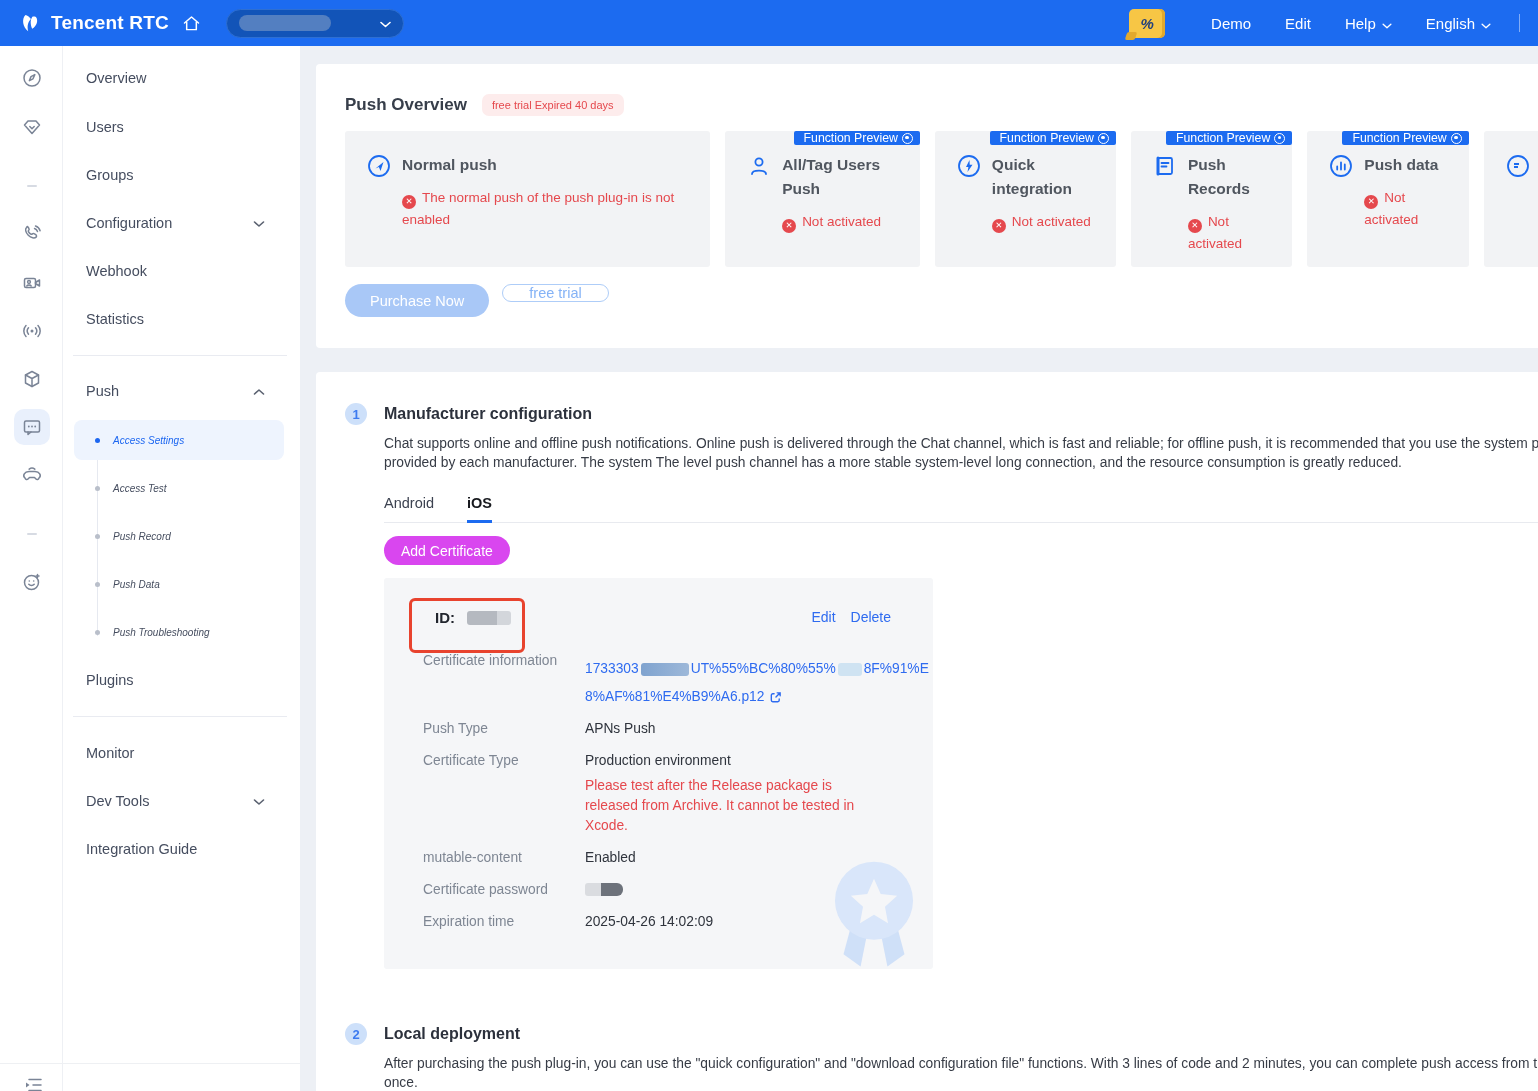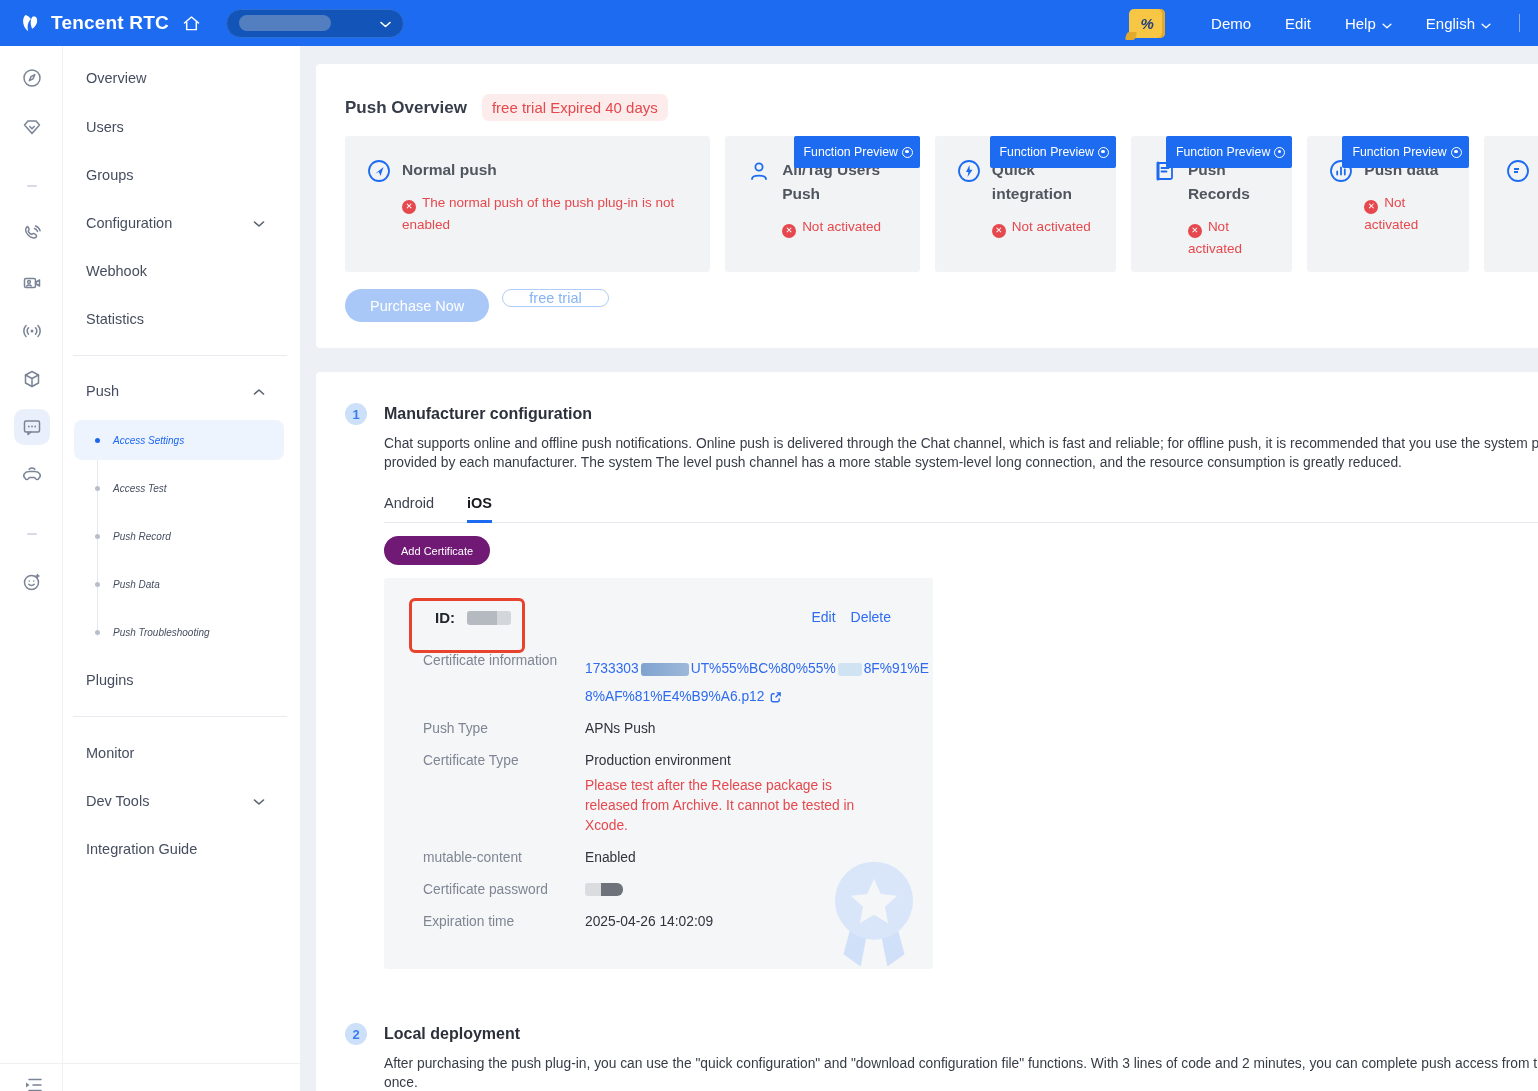--- a/index.html
+++ b/index.html
@@ -55,30 +55,30 @@
 
   
   .main { position:absolute; left:300px; top:46px; width:1238px; height:1045px; background:#edf0f5;
     overflow:hidden; }
   .card-white { background:#fff; border-radius:4px; margin-left:16px; width:1384px; }
 
   
   .ov-card { margin-top:18px; height:284px; padding:30px 0 0 29px; }
   .ov-head { display:flex; align-items:center; gap:15px; }
   .ov-title { font-size:17px; font-weight:bold; color:#373e4a; }
-  .ov-badge { background:#fdecec; color:#e5484d; font-size:15px; padding:5px 10px; border-radius:7px; }
+  .ov-badge { background:#fdecec; color:#e5484d; font-size:11px; padding:5px 10px; border-radius:7px; }
   .feat-row { display:flex; gap:15px; margin-top:15px; }
   .feat-card { position:relative; height:136px; background:#f2f3f5; border-radius:3px;
     padding:22px 18px 0 22px; display:flex; gap:11px; align-items:flex-start; }
   .feat-card svg { flex:none; margin-top:1px; }
   .fc-title { font-size:15.5px; font-weight:bold; color:#50565f; line-height:1.55; }
   .fc-status { margin-top:10px; font-size:13.5px; color:#e5484d; line-height:1.6; }
   .err-ic { display:inline-flex; width:14px; height:14px; border-radius:50%; background:#e5484d;
     color:#fff; font-size:8.5px; align-items:center; justify-content:center; vertical-align:-2px; margin-right:6px; }
-  .ribbon { position:absolute; top:0; right:0; height:32px; background:#1c6bf0; color:#fff;
+  .ribbon { position:absolute; top:0; right:0; height:14px; background:#1c6bf0; color:#fff;
     font-size:12.3px; display:flex; align-items:center; gap:4px; padding:0 7px 0 10px;
     border-radius:2px; cursor:pointer; }
   .preview-ic { width:11px; height:11px; border:1.4px solid #fff; border-radius:50%; position:relative; }
   .preview-ic:after { content:""; position:absolute; left:2.6px; top:2.6px; width:3.4px; height:3.4px;
     background:#fff; border-radius:50%; }
   .btn-row { display:flex; gap:13px; margin-top:17px; }
   .btn-purchase { height:33px; padding:0 25px; border-radius:17px; background:#a9c8f7; color:#fff;
     font-size:14.5px; border:none; cursor:pointer; }
   .btn-trial { height:18px; padding:0 26px; border-radius:17px; background:#fff; color:#85b3f6;
     font-size:14.5px; border:1px solid #aecdf8; cursor:pointer; }
@@ -90,22 +90,22 @@
     background:#cde0fa; color:#3d7bf0; font-size:13px; font-weight:bold; display:flex;
     align-items:center; justify-content:center; }
   .step-title { font-size:16px; font-weight:bold; color:#2c313c; line-height:22px; }
   .step-desc { margin-top:9px; font-size:13.8px; color:#373c46; line-height:19px; }
   .step-desc div { white-space:nowrap; }
 
   .tabs { display:flex; gap:33px; margin-top:23px; border-bottom:1px solid #e8eaef; width:1310px; }
   .tab { font-size:14.5px; color:#3c4250; padding-bottom:9px; cursor:pointer; }
   .tab.active { font-weight:bold; color:#16181d; border-bottom:3px solid #1c6bf0; margin-bottom:-1px; }
 
-  .btn-addcert { margin-top:13px; height:29px; padding:0 17px; border-radius:15px; background:#701a75;
-    color:#fff; font-size:11px; border:none; cursor:pointer; }
+  .btn-addcert { margin-top:13px; height:29px; padding:0 17px; border-radius:15px; background:#d946ef;
+    color:#fff; font-size:14px; border:none; cursor:pointer; }
 
   .cert-panel { position:relative; margin-top:13px; width:549px; height:391px; background:#f5f6f8;
     border-radius:3px; padding:23px 42px 0 39px; }
   .id-row { position:relative; height:50px; display:flex; align-items:flex-start; }
   .id-label { font-size:15px; font-weight:bold; color:#22262e; margin-top:8px;margin-left:12px; }
   .id-blob { width:30px; height:14px; background:#b5b9c0; border-radius:3px 0 0 3px; margin:10px 0 0 12px; }
   .id-blob2 { width:14px; height:14px; background:#d3d6db; border-radius:0 3px 3px 0; margin-top:10px; }
   .annotation-box { position:absolute; left:-14px; top:-3px; width:116px; height:55px;
     border:3px solid #e8432e; border-radius:6px; pointer-events:none; }
   .cert-actions { position:absolute; right:0; top:8px; display:flex; gap:15px; }

